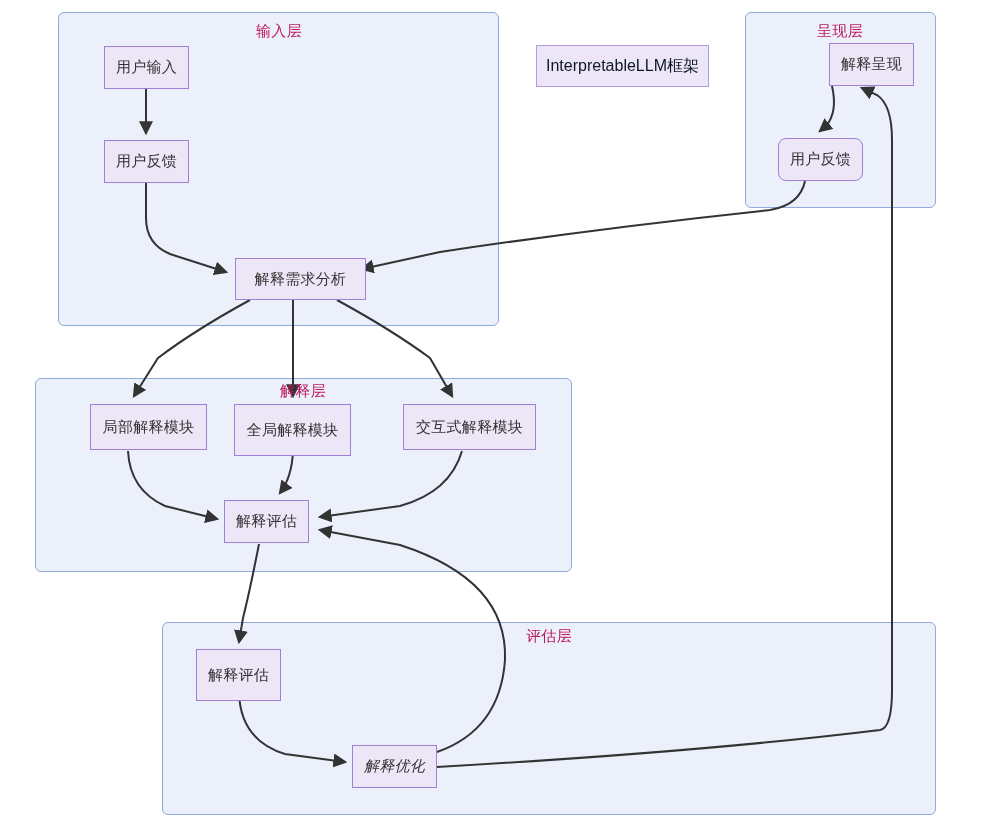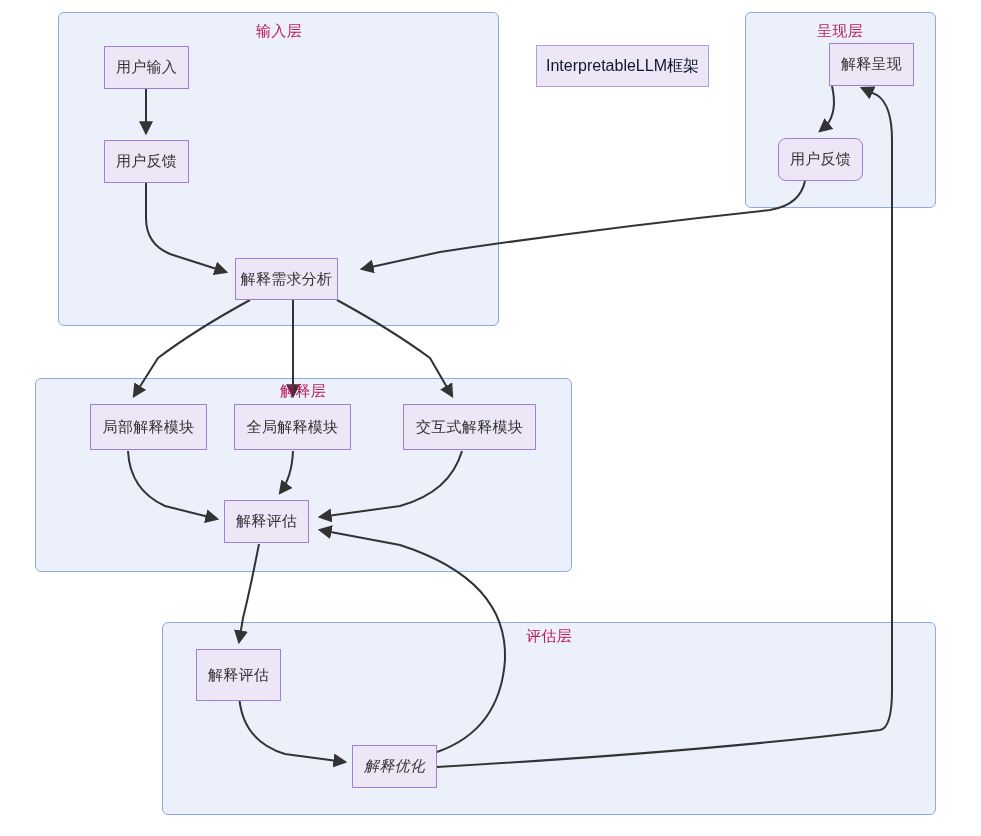--- a/index.html
+++ b/index.html
@@ -116,25 +116,25 @@
   <div class="cluster-label" style="left:840px; top:22px;">呈现层</div>
   <div class="cluster-label" style="left:303px; top:382px;">解释层</div>
   <div class="cluster-label" style="left:549px; top:627px;">评估层</div>
 
   <div class="title-node" style="left:536px; top:45px; width:173px; height:42px;">InterpretableLLM框架</div>
 
   <div class="node" style="left:104px; top:46px; width:85px; height:43px;">用户输入</div>
 
   <div class="node" style="left:104px; top:140px; width:85px; height:43px;">用户反馈</div>
 
-  <div class="node" style="left:235px; top:258px; width:103px; height:42px;">解释需求分析</div>
+  <div class="node" style="left:235px; top:258px; width:131px; height:42px;">解释需求分析</div>
 
   <div class="node" style="left:70px; top:404px; width:117px; height:46px;margin-left:20px;">局部解释模块</div>
 
-  <div class="node" style="left:234px; top:404px; width:117px; height:46px;">全局解释模块</div>
+  <div class="node" style="left:234px; top:404px; width:117px; height:52px;">全局解释模块</div>
 
   <div class="node" style="left:403px; top:404px; width:133px; height:46px;">交互式解释模块</div>
 
   <div class="node" style="left:224px; top:500px; width:85px; height:43px;">解释评估</div>
 
   <div class="node" style="left:196px; top:649px; width:85px; height:52px;">解释评估</div>
 
   <div class="node" style="left:352px; top:745px; width:85px; height:43px;font-style:italic;">解释优化</div>
 
   <div class="node" style="left:806px; top:43px; width:85px; height:43px;margin-left:23px;">解释呈现</div>

